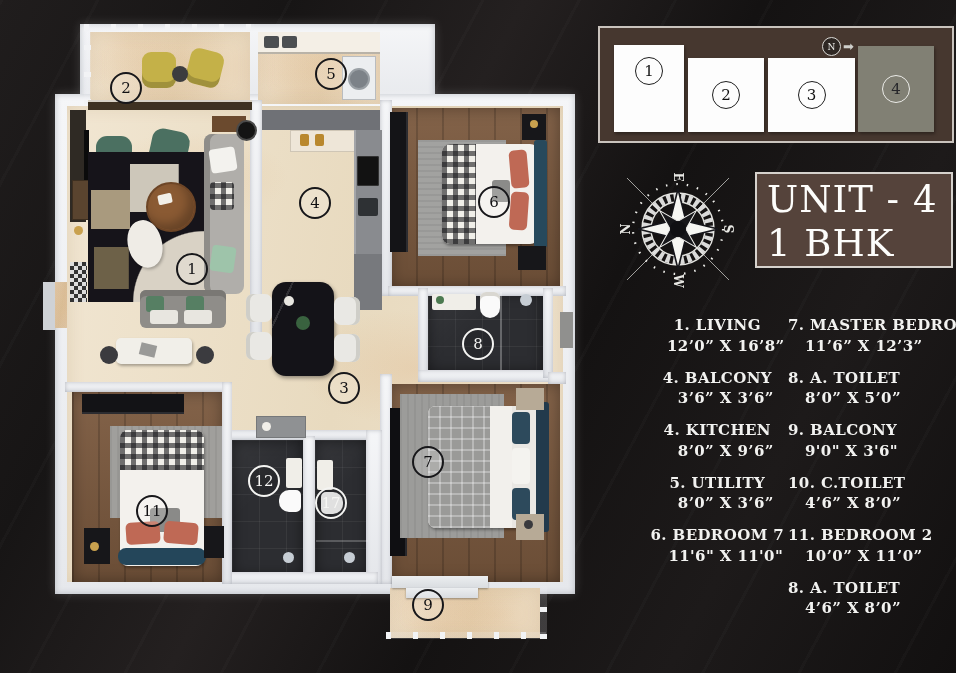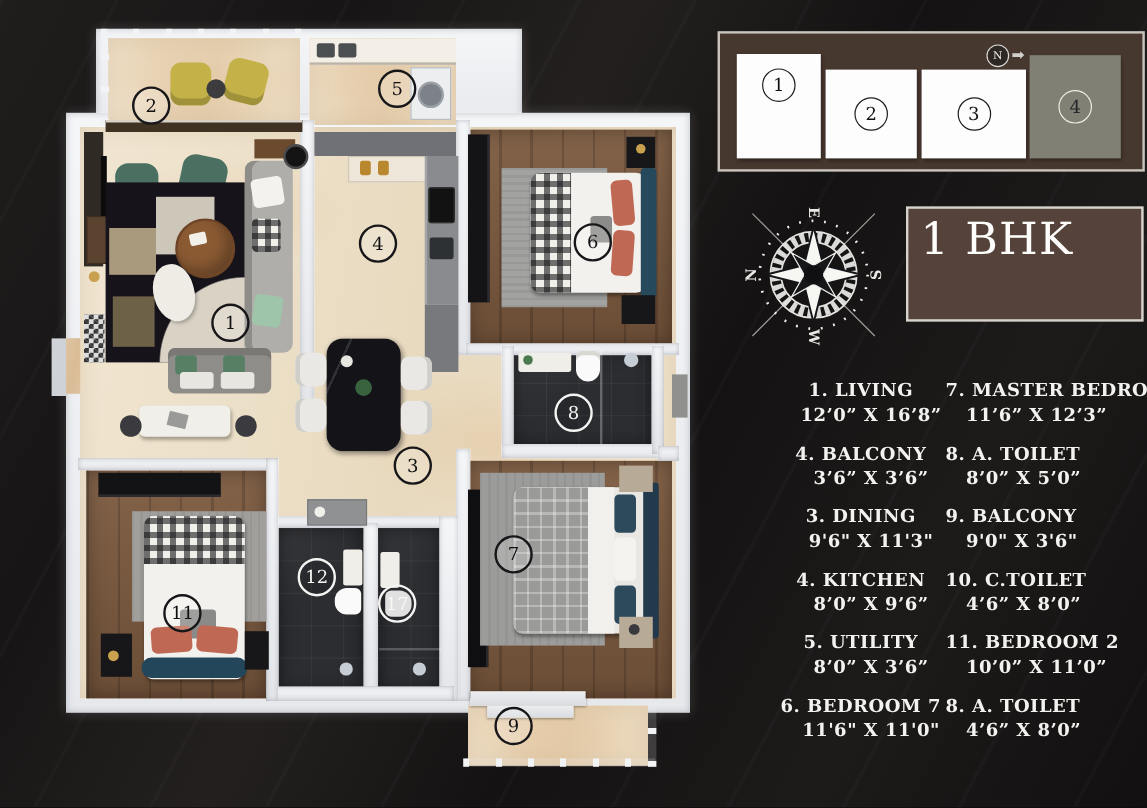--- a/index.html
+++ b/index.html
@@ -328,38 +328,35 @@
     <polygon points="61,21 69,53 101,61 69,69 61,101 53,69 21,61 53,53" fill="#f6f6f2" stroke="#15151a" stroke-width="1.6"></polygon>
     <polygon points="61,35 66.6,55.4 87,61 66.6,66.6 61,87 55.4,66.6 35,61 55.4,55.4" fill="#17171a" stroke="#ededea" stroke-width="1" transform="rotate(45 61 61)"></polygon>
     <circle cx="61" cy="61" r="8" fill="#101013"></circle>
     <text x="61" y="13" text-anchor="middle" font-size="12" font-weight="bold" fill="#e8e8e4" font-family="DejaVu Serif, serif" transform="rotate(90 61 9)">E</text>
     <text x="9" y="65" text-anchor="middle" font-size="12" font-weight="bold" fill="#e8e8e4" font-family="DejaVu Serif, serif" transform="rotate(-90 9 61)">N</text>
     <text x="113" y="65" text-anchor="middle" font-size="12" font-weight="bold" fill="#e8e8e4" font-family="DejaVu Serif, serif" transform="rotate(-90 113 61)">S</text>
     <text x="61" y="117" text-anchor="middle" font-size="12" font-weight="bold" fill="#e8e8e4" font-family="DejaVu Serif, serif" transform="rotate(90 61 113)">W</text>
   </svg>
 
   <div class="unit-box">
+    <div class="l1">UNIT - 4</div>
     <div class="l2">1 BHK</div>
   </div>
 
   <div class="legend-col" id="legend-left" style="left:650px;text-align:center;">
   <div class="lg-item">
     <div class="lg-line1"><span class="lg-num">1.</span> <span class="lg-name">LIVING</span></div>
     <div class="lg-dims">12’0” X 16’8”</div>
   </div>
 
   <div class="lg-item">
     <div class="lg-line1"><span class="lg-num">4.</span> <span class="lg-name">BALCONY</span></div>
     <div class="lg-dims">3’6” X 3’6”</div>
   </div>
 
-  <div class="lg-item">
-    <div class="lg-line1"><span class="lg-num">3.</span> <span class="lg-name">DINING</span></div>
-    <div class="lg-dims">9'6" X 11'3"</div>
-  </div>
 
   <div class="lg-item">
     <div class="lg-line1"><span class="lg-num">4.</span> <span class="lg-name">KITCHEN</span></div>
     <div class="lg-dims">8’0” X 9’6”</div>
   </div>
 
   <div class="lg-item">
     <div class="lg-line1"><span class="lg-num">5.</span> <span class="lg-name">UTILITY</span></div>
     <div class="lg-dims">8’0” X 3’6”</div>
   </div>

